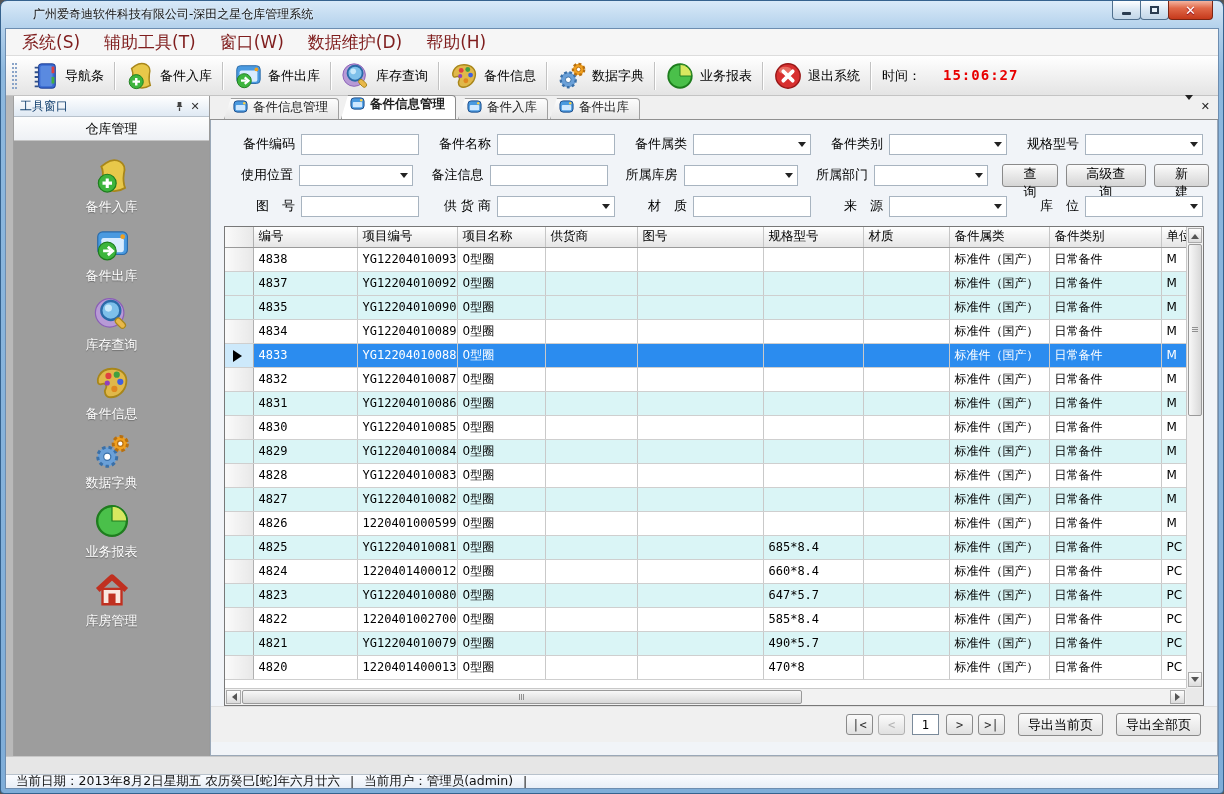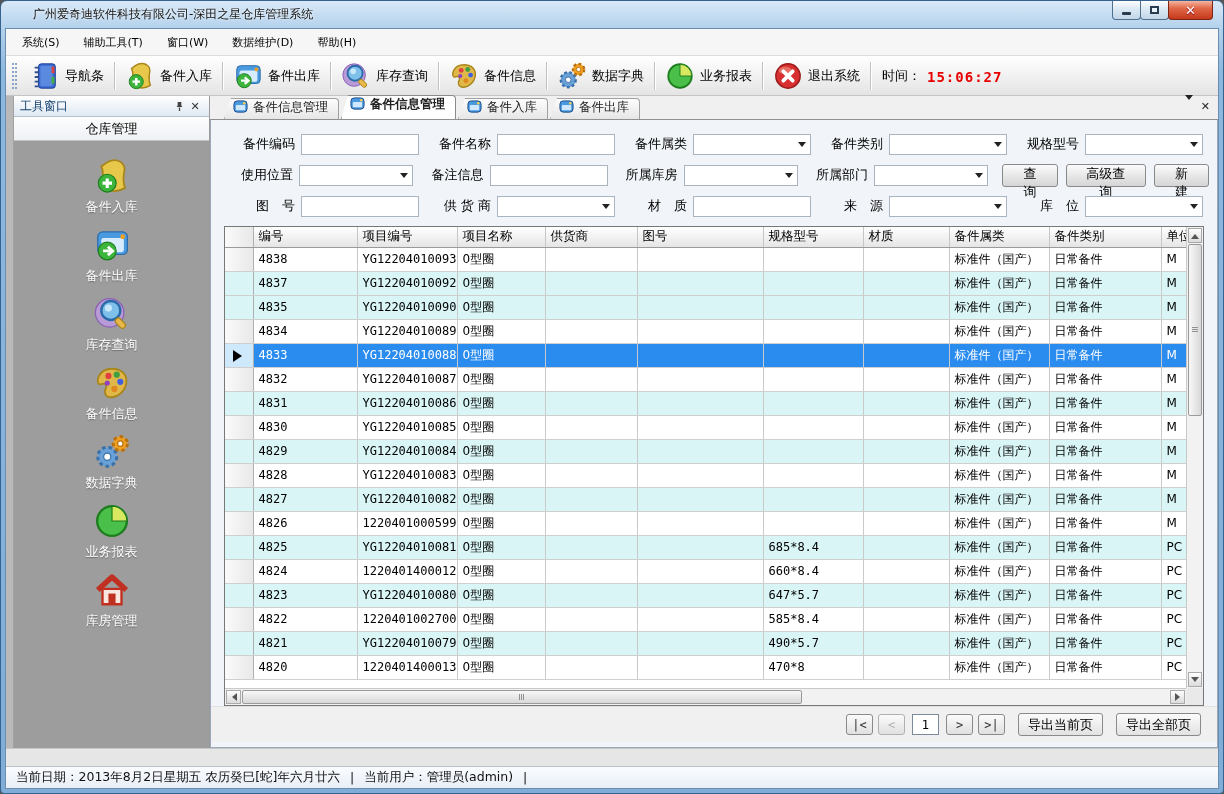--- a/index.html
+++ b/index.html
@@ -14,28 +14,28 @@
   .win-controls { position:absolute; top:0; right:6px; display:flex; }
   .win-btn { width:29px; height:19px; border:1px solid #50708e; border-top:none; border-radius:0 0 4px 4px;
     background:linear-gradient(#fdfeff,#dce9f4 45%,#c2d6e8); margin-left:-1px; display:flex; align-items:center; justify-content:center; cursor:default;}
   .win-btn.close { width:45px; background:linear-gradient(#f4b4a0,#e06848 40%,#c5391b); border-color:#7c2513;}
   .glyph-min { width:9px; height:3px; background:#2a3c50; border-radius:1px; margin-top:6px;}
   .glyph-max { width:9px; height:8px; border:2px solid #2a3c50; background:#e8f2fa;}
   .glyph-close { color:#fff; font-weight:bold; font-size:13px; text-shadow:0 1px 1px #802; }
   
   .app { height:calc(100% - 27px); background:#f0f0f0; border:1px solid #6d8db0; display:flex; flex-direction:column; overflow:hidden;}
   .menubar { height:27px; background:#f6f6f6; border-bottom:1px solid #ddd; display:flex; align-items:center; padding:0 4px;}
-  .menu-item { padding:4px 12px; color:#000000; font-size:11px; cursor:default;}
+  .menu-item { padding:4px 12px; color:#7f1d1d; font-size:17px; cursor:default;}
   
   .toolbar { height:40px; background:linear-gradient(#ffffff,#e4e4e4); border-bottom:1px solid #c4c4c4; display:flex; align-items:center; padding:0 4px;}
   .tb-grip { width:5px; height:26px; border-left:2px dotted #8aa4c8; border-right:2px dotted #8aa4c8; margin:0 6px 0 2px;}
   .tb-item { display:flex; align-items:center; gap:5px; padding:3px 7px; border-radius:3px; cursor:default;}
   .tb-label { font-size:13px; color:#000; white-space:nowrap;font-family:Liberation Serif, serif;}
   .tb-sep { width:1px; height:28px; background:#c2c2c2; box-shadow:1px 0 0 #fff; margin:0 3px;}
-  .tb-time { display:flex; align-items:flex-end; gap:6px; padding:0 8px; }
+  .tb-time { display:flex; align-items:flex-start; gap:22px; padding:0 8px; }
   .time-label { font-size:13px; color:#000; }
   .time-value { font-family:"DejaVu Sans Mono", monospace; font-size:14px; font-weight:bold; color:#e80000; letter-spacing:1px;}
   .icon { display:inline-flex; align-items:center; justify-content:center; }
   .icon svg { width:100%; height:100%; display:block; }
   
   .main { flex:1; display:flex; min-height:0; }
   .dock-strip { width:8px; background:#b9b9b9; border-right:1px solid #a0a0a0; }
   
   .toolwindow { width:196px; display:flex; flex-direction:column; border-right:1px solid #9a9a9a; background:#9d9d9d;}
   .tw-header { height:21px; background:linear-gradient(#ffffff,#dfe9f3); border-bottom:1px solid #b8c2cc; display:flex; align-items:center; padding:0 6px; }
@@ -104,21 +104,21 @@
   .pager-summary { font-size:13px; color:#000; }
   .pager-right { margin-left:auto; display:flex; align-items:center; gap:5px;}
   .nav-btn { width:27px; height:21px; font-family:"DejaVu Sans Mono", monospace; font-size:12px; color:#333;
     background:linear-gradient(#fbfbfb,#e0e0e0); border:1px solid #8a8a8a; border-radius:3px; cursor:default;}
   .nav-btn.disabled { color:#b4b4b4; border-color:#b0b0b0;}
   .page-input { width:27px; height:21px; text-align:center; border:1px solid #7a8a9a; font-size:12px; margin:0 2px; font-family:"DejaVu Sans", sans-serif;}
   .export-btn { height:23px; padding:0 9px; font-size:13px; margin-left:8px; color:#000; font-family:"DejaVu Sans", sans-serif;
     background:linear-gradient(#fbfbfb,#e2e2e2); border:1px solid #8a8a8a; border-radius:3px; cursor:default;}
   
   .gapband { height:18px; background:#e6e6e6; border-top:1px solid #c8c8c8;}
-  .statusbar { height:22px; background:linear-gradient(#fafcff,#e8eef6); border-top:1px solid #b8c2cc; display:flex; align-items:center; padding:0 10px; gap:10px; font-size:12.5px; color:#111;}
+  .statusbar { height:14px; background:linear-gradient(#fafcff,#e8eef6); border-top:1px solid #b8c2cc; display:flex; align-items:center; padding:0 10px; gap:10px; font-size:12.5px; color:#111;}
 </style>
 </head>
 <body>
 
 <div class="window">
   <div class="titlebar">
     <span class="icon" style="width:17px;height:17px"></span>
     <span class="title-text">广州爱奇迪软件科技有限公司-深田之星仓库管理系统</span>
     <div class="win-controls">
       <div class="win-btn">

